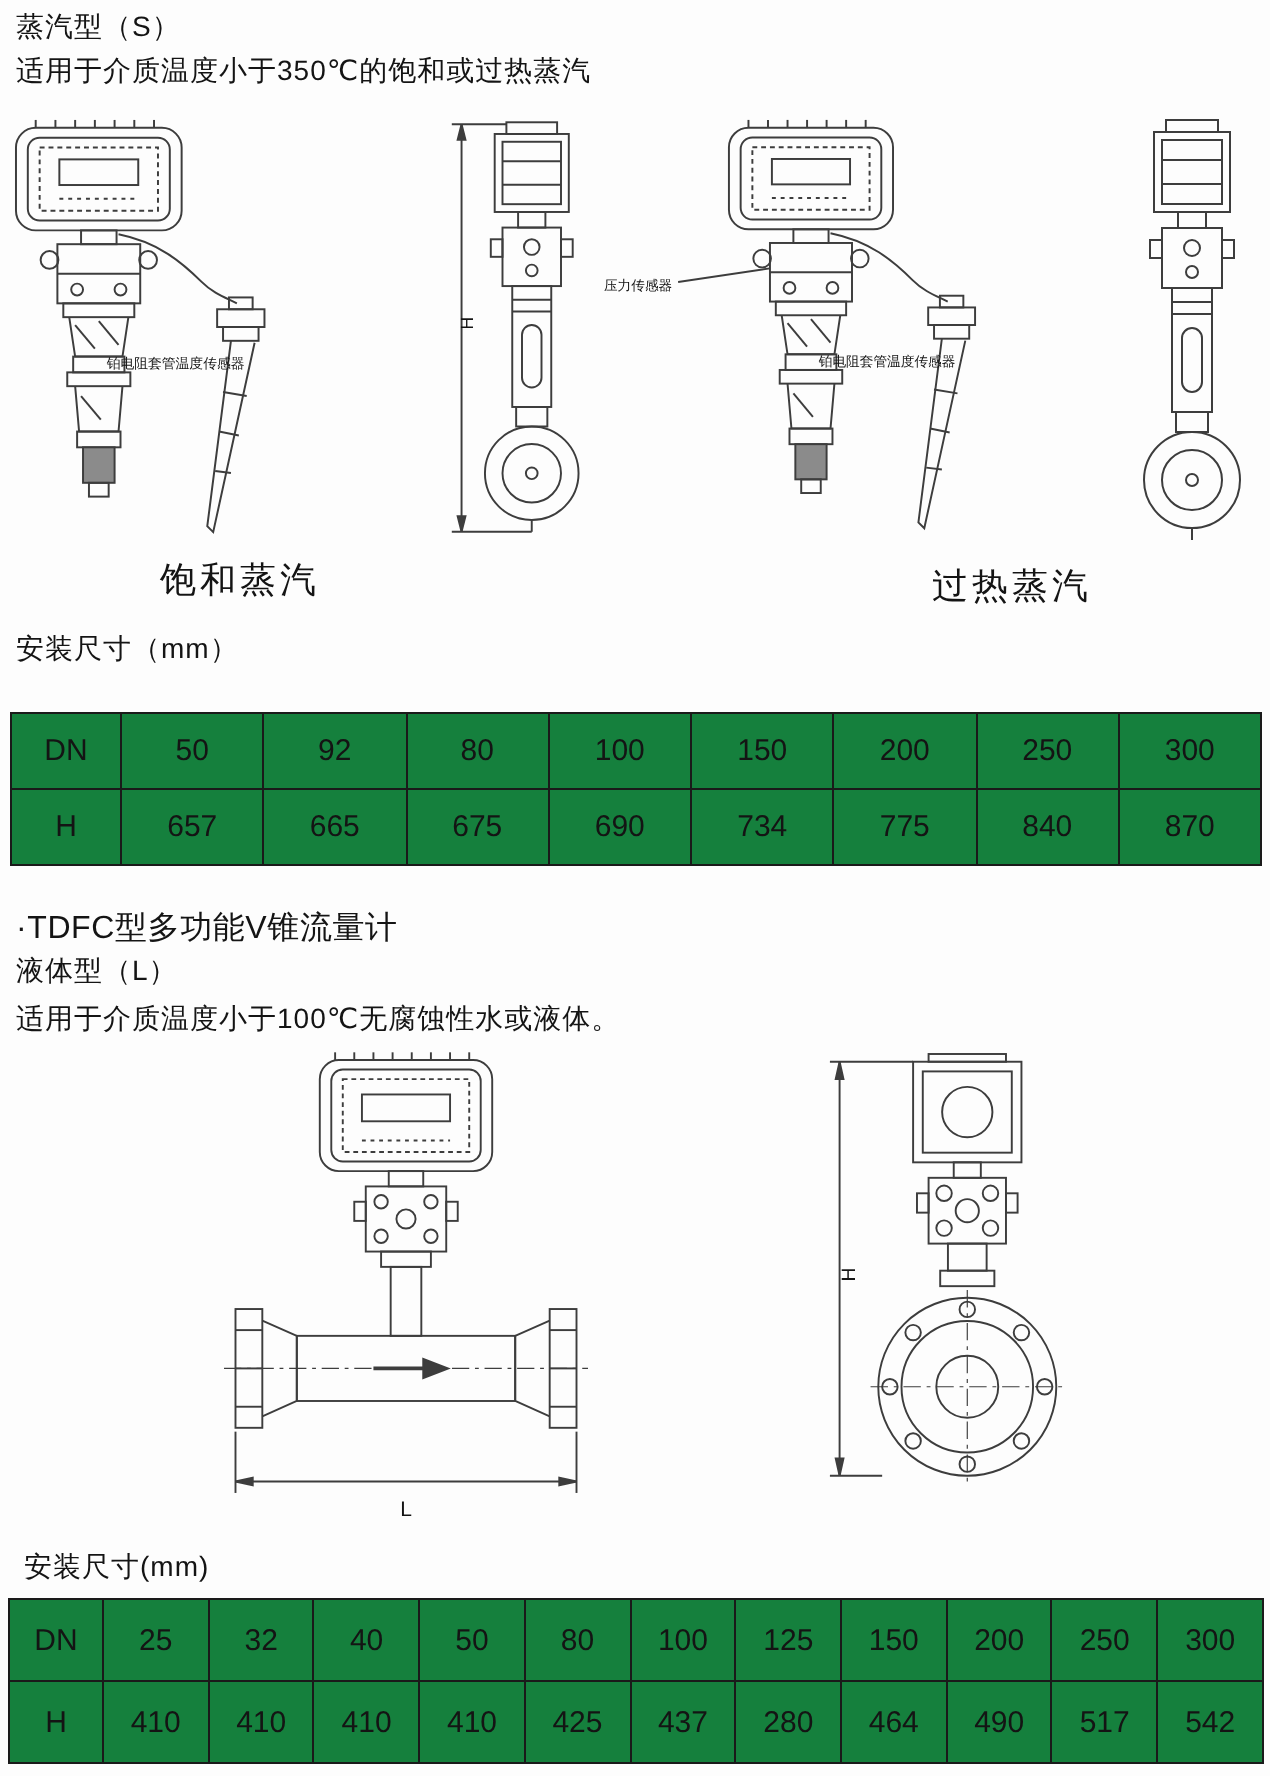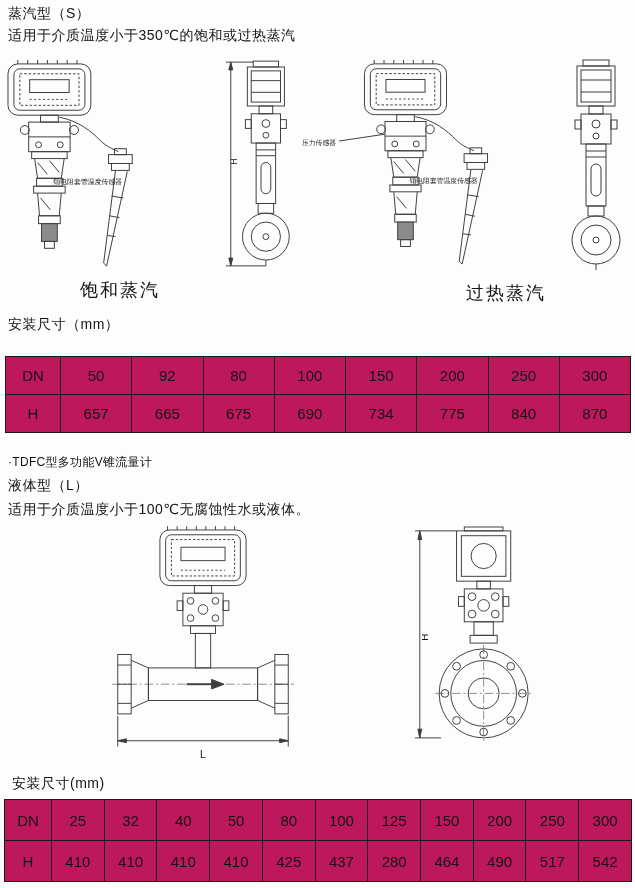--- a/index.html
+++ b/index.html
@@ -3,23 +3,23 @@
 <meta charset="utf-8">
 <style>
   html,body{margin:0;padding:0}
   body{
     width:635px;height:888px;position:relative;overflow:hidden;
     background:#fdfdfd;color:#141414;
     font-family:"Liberation Sans","DejaVu Sans",sans-serif;
   }
   .abs{position:absolute;white-space:nowrap}
   .h-line{font-size:14px;letter-spacing:.5px}
-  .bullet-line{font-size:12px;letter-spacing:.3px}
+  .bullet-line{font-size:16px;letter-spacing:.3px}
   .caption{font-size:18px;letter-spacing:2px}
-  table.dim{border-collapse:collapse;table-layout:fixed;background:#be185d;position:absolute}
+  table.dim{border-collapse:collapse;table-layout:fixed;background:#15803d;position:absolute}
   table.dim td{border:1px solid #1a1a1a;text-align:center;vertical-align:middle;font-size:15px;padding:0}
   #steam-table{left:5px;top:356px;width:626px}
   #steam-table td{height:37px}
   #liquid-table{left:4px;top:799px;width:628px}
   #liquid-table td{height:40px}
   svg{overflow:visible;display:block}
   svg text{font-family:"Liberation Sans","DejaVu Sans",sans-serif;fill:#141414;stroke:none}
   .draw{stroke:#3d3d3d;fill:none;stroke-width:1}
 </style>
 </head>

